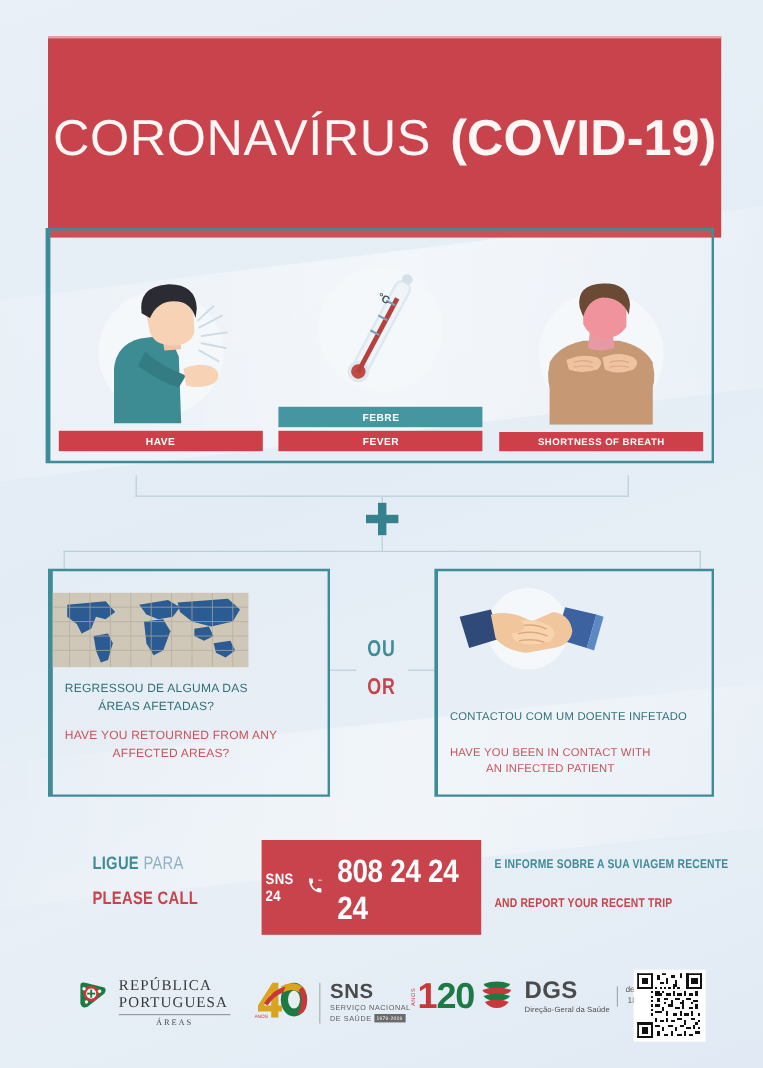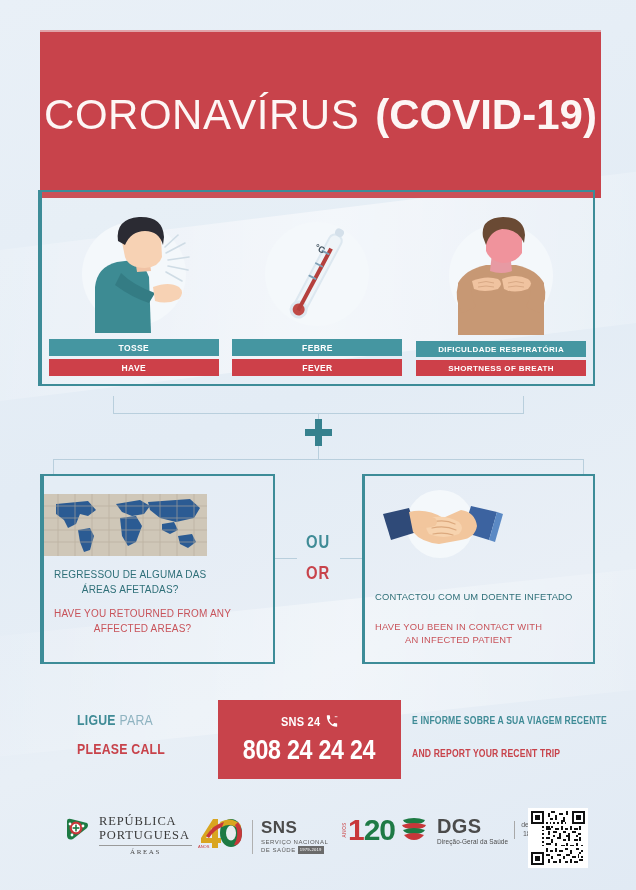--- a/index.html
+++ b/index.html
@@ -293,21 +293,21 @@
     letter-spacing: 0.3px;
   }
   .phone-box {
     position: absolute;
     left: 178px;
     top: 0;
     width: 183px;
     height: 79px;
     background: #c8434b;
     display: flex;
-    flex-direction: column;
+    flex-direction: row;
     align-items: center;
     justify-content: center;
   }
   .sns24 {
     color: #ffffff;
     font-size: 12.5px;
     font-weight: 700;
     letter-spacing: 0.3px;
     display: flex;
     align-items: center;
@@ -380,24 +380,24 @@
   .rp-saude {
     font-family: "Liberation Serif", serif;
     font-size: 7px;
     color: #4a4a4a;
     letter-spacing: 1.6px;
     text-align: center;
     width: 93px;
   }
   .logo-sns {
     position: absolute;
-    left: 198px;
+    left: 212px;
     top: 16px;
     display: flex;
-    align-items: flex-end;
+    align-items: center;
   }
   .sns-divider {
     width: 1px;
     height: 34px;
     background: #b0b0b0;
     margin: 0 8px;
   }
   .sns-main {
     font-size: 17px;
     font-weight: 700;
@@ -517,21 +517,20 @@
 
             <g stroke="#cfdce5" stroke-width="1.6" stroke-linecap="round">
               <line x1="97" y1="38" x2="116" y2="28"></line>
               <line x1="99" y1="45" x2="120" y2="42"></line>
               <line x1="99" y1="51" x2="119" y2="55"></line>
               <line x1="96" y1="32" x2="109" y2="20"></line>
               <line x1="97" y1="57" x2="113" y2="66"></line>
             </g>
           </svg>
         </div>
-        <div class="label-pt">TOSSE</div>
         <div class="label-en">HAVE</div>
       </div>
 
       <div class="symptom">
         <div class="symptom-art">
           <div class="halo"></div>
           <svg width="130" height="118" viewBox="0 0 130 118" style="position:absolute;left:0;top:0;">
             <g transform="rotate(28 65 59)">
 
               <rect x="58" y="14" width="15" height="88" rx="7" fill="#dde8f0"></rect>
@@ -579,21 +578,20 @@
             <path d="M36 64 Q50 58 62 62 Q68 66 62 72 Q48 76 38 72 Z" fill="#f0c3a0"></path>
             <path d="M66 62 Q80 56 92 62 Q98 66 92 72 Q78 77 68 72 Z" fill="#f0c3a0"></path>
             <g stroke="#d9a985" stroke-width="1" fill="none">
               <path d="M42 66 Q50 63 58 66"></path>
               <path d="M42 70 Q50 68 58 70"></path>
               <path d="M72 66 Q80 63 88 66"></path>
               <path d="M72 70 Q80 68 88 70"></path>
             </g>
           </svg>
         </div>
-        <div class="label-pt">DIFICULDADE RESPIRATÓRIA</div>
         <div class="label-en">SHORTNESS OF BREATH</div>
       </div>
 
     </div>
   </div>
 
   <div class="connector-top"></div>
   <div class="connector-vert-a"></div>
   <div class="plus-sign"></div>
   <div class="connector-vert-b"></div>

